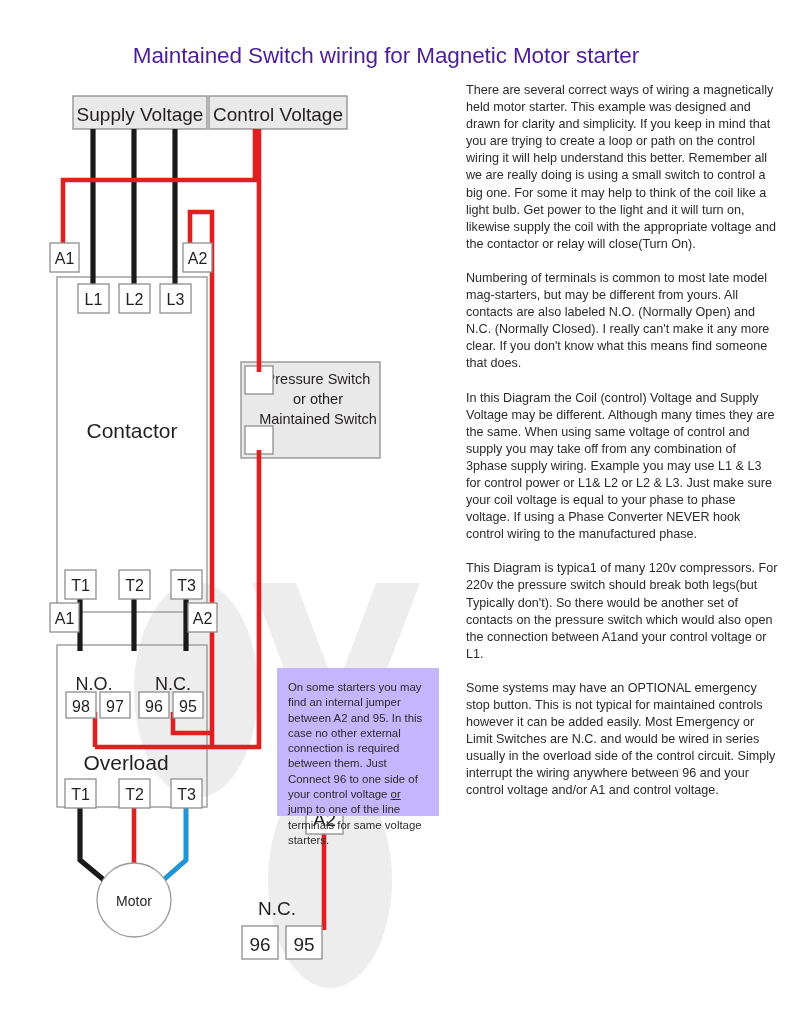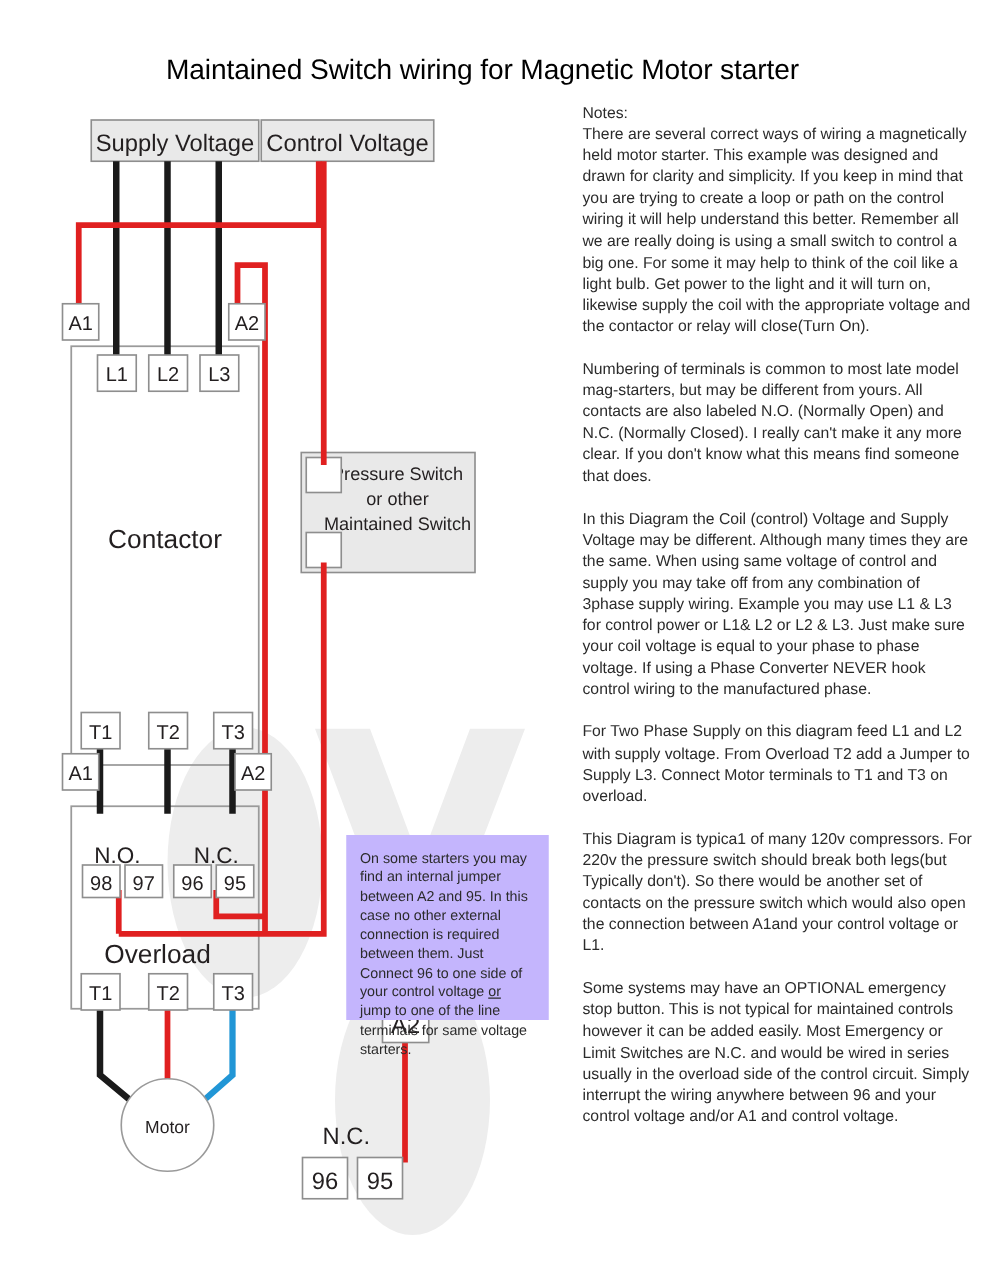--- a/index.html
+++ b/index.html
@@ -23,21 +23,21 @@
   }
   #page-title {
     position: absolute;
     top: 28px;
     left: 0;
     width: 772px;
     text-align: center;
     font-size: 22.5px;
     font-weight: normal;
     letter-spacing: -0.1px;
-    color: #000000;
+    color: #4c1d95;
   }
   #diagram-svg {
     position: absolute;
     top: 0;
     left: 0;
   }
   
   #notes-panel {
     position: absolute;
     left: 466px;
@@ -270,24 +270,20 @@
 
   </svg>
 
   <div id="inset-note">
     <p>
       <span>On some starters you may find an internal jumper between A2 and 95. In this case no other external connection is required between them. Just Connect 96 to one side of your control voltage </span><span class="u">or</span><span> jump to one of the line terminals for same voltage starters.</span>
     </p>
   </div>
 
   <div id="notes-panel">
-    <p style="margin-bottom:0;">
-      <span>Notes:</span>
-    </p>
     <p>There are several correct ways of wiring a magnetically held motor starter. This example was designed and drawn for clarity and simplicity. If you keep in mind that you are trying to create a loop or path on the control wiring it will help understand this better. Remember all we are really doing is using a small switch to control a big one. For some it may help to think of the coil like a light bulb. Get power to the light and it will turn on, likewise supply the coil with the appropriate voltage and the contactor or relay will close(Turn On).</p>
     <p>Numbering of terminals is common to most late model mag-starters, but may be different from yours. All contacts are also labeled N.O. (Normally Open) and N.C. (Normally Closed). I really can't make it any more clear. If you don't know what this means find someone that does.</p>
     <p>In this Diagram the Coil (control) Voltage and Supply Voltage may be different. Although many times they are the same. When using same voltage of control and supply you may take off from any combination of 3phase supply wiring. Example you may use L1 &amp; L3 for control power or L1&amp; L2 or L2 &amp; L3. Just make sure your coil voltage is equal to your phase to phase voltage. If using a Phase Converter NEVER hook control wiring to the manufactured phase.</p>
-    <p>For Two Phase Supply on this diagram feed L1 and L2 with supply voltage. From Overload T2 add a Jumper to Supply L3. Connect Motor terminals to T1 and T3 on overload.</p>
     <p>This Diagram is typica1 of many 120v compressors. For 220v the pressure switch should break both legs(but Typically don't). So there would be another set of contacts on the pressure switch which would also open the connection between A1and your control voltage or L1.</p>
     <p>Some systems may have an OPTIONAL emergency stop button. This is not typical for maintained controls however it can be added easily. Most Emergency or Limit Switches are N.C. and would be wired in series usually in the overload side of the control circuit. Simply interrupt the wiring anywhere between 96 and your control voltage and/or A1 and control voltage.</p>
   </div>
 
 </div>
 
 </body></html>

